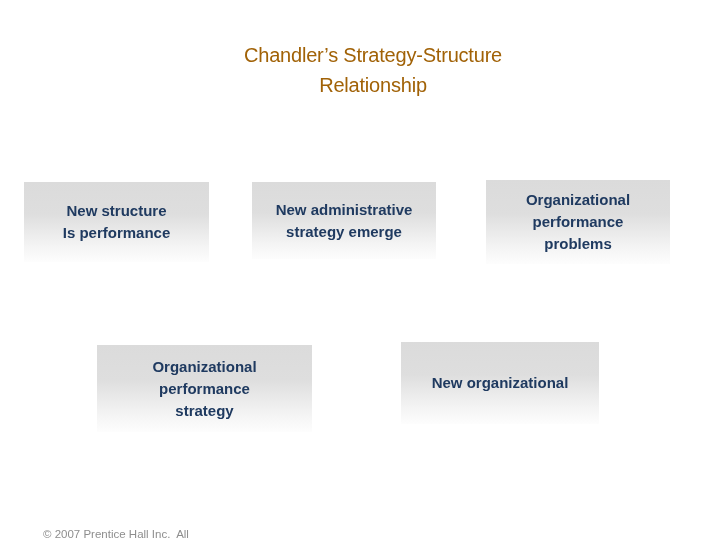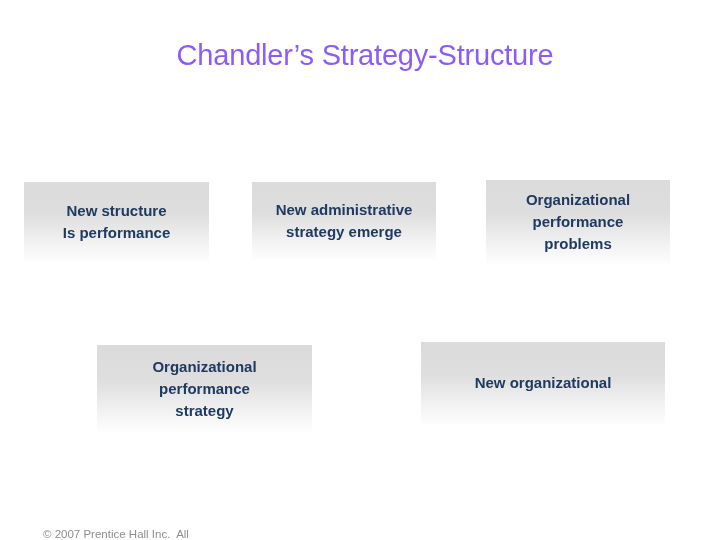--- a/index.html
+++ b/index.html
@@ -9,26 +9,26 @@
   }
   .slide {
     position: relative;
     width: 720px;
     height: 540px;
     background: #ffffff;
     overflow: hidden;
   }
   .slide-title {
     position: absolute;
-    left: 165px;
+    left: 173px;
     top: 40px;
     width: 400px;
     text-align: center;
-    color: #8b5cf6;
-    font-size: 29px;
+    color: #a16207;
+    font-size: 20px;
     line-height: 30px;
     font-weight: 400;
     letter-spacing: -0.2px;
   }
   .flow-box {
     position: absolute;
     display: flex;
     flex-direction: column;
     align-items: center;
     justify-content: center;
@@ -36,38 +36,39 @@
     background: linear-gradient(180deg, #dbdbdb 0%, #dedede 40%, #f5f5f5 82%, #fdfdfd 100%);
     color: #1f3a60;
     font-weight: 700;
     font-size: 15px;
     line-height: 22px;
   }
   .box-new-strategy        { left: 24px;  top: 182px; width: 185px; height: 80px; }
   .box-admin-problems      { left: 252px; top: 182px; width: 184px; height: 77px; justify-content: center; }
   .box-performance-declines{ left: 486px; top: 180px; width: 184px; height: 84px; }
   .box-performance-improves{ left: 97px;  top: 345px; width: 215px; height: 87px; }
-  .box-new-structure       { left: 421px; top: 342px; width: 244px; height: 82px; justify-content: center; }
+  .box-new-structure       { left: 401px; top: 342px; width: 198px; height: 82px; justify-content: center; }
   .slide-footer {
     position: absolute;
     left: 43px;
     top: 497px;
     color: #8e8e8e;
     font-size: 11.5px;
     line-height: 15px;
     white-space: pre-wrap;
   }
 </style>
 </head>
 <body>
 
 <div class="slide">
 
   <div class="slide-title">
     <div>Chandler’s Strategy-Structure</div>
+    <div>Relationship</div>
   </div>
 
   <div class="flow-box box-new-strategy">
     <span>New structure</span>
     <span>Is performance</span>
   </div>
 
   <div class="flow-box box-admin-problems">
     <span>New administrative</span>
     <span>strategy emerge</span>

